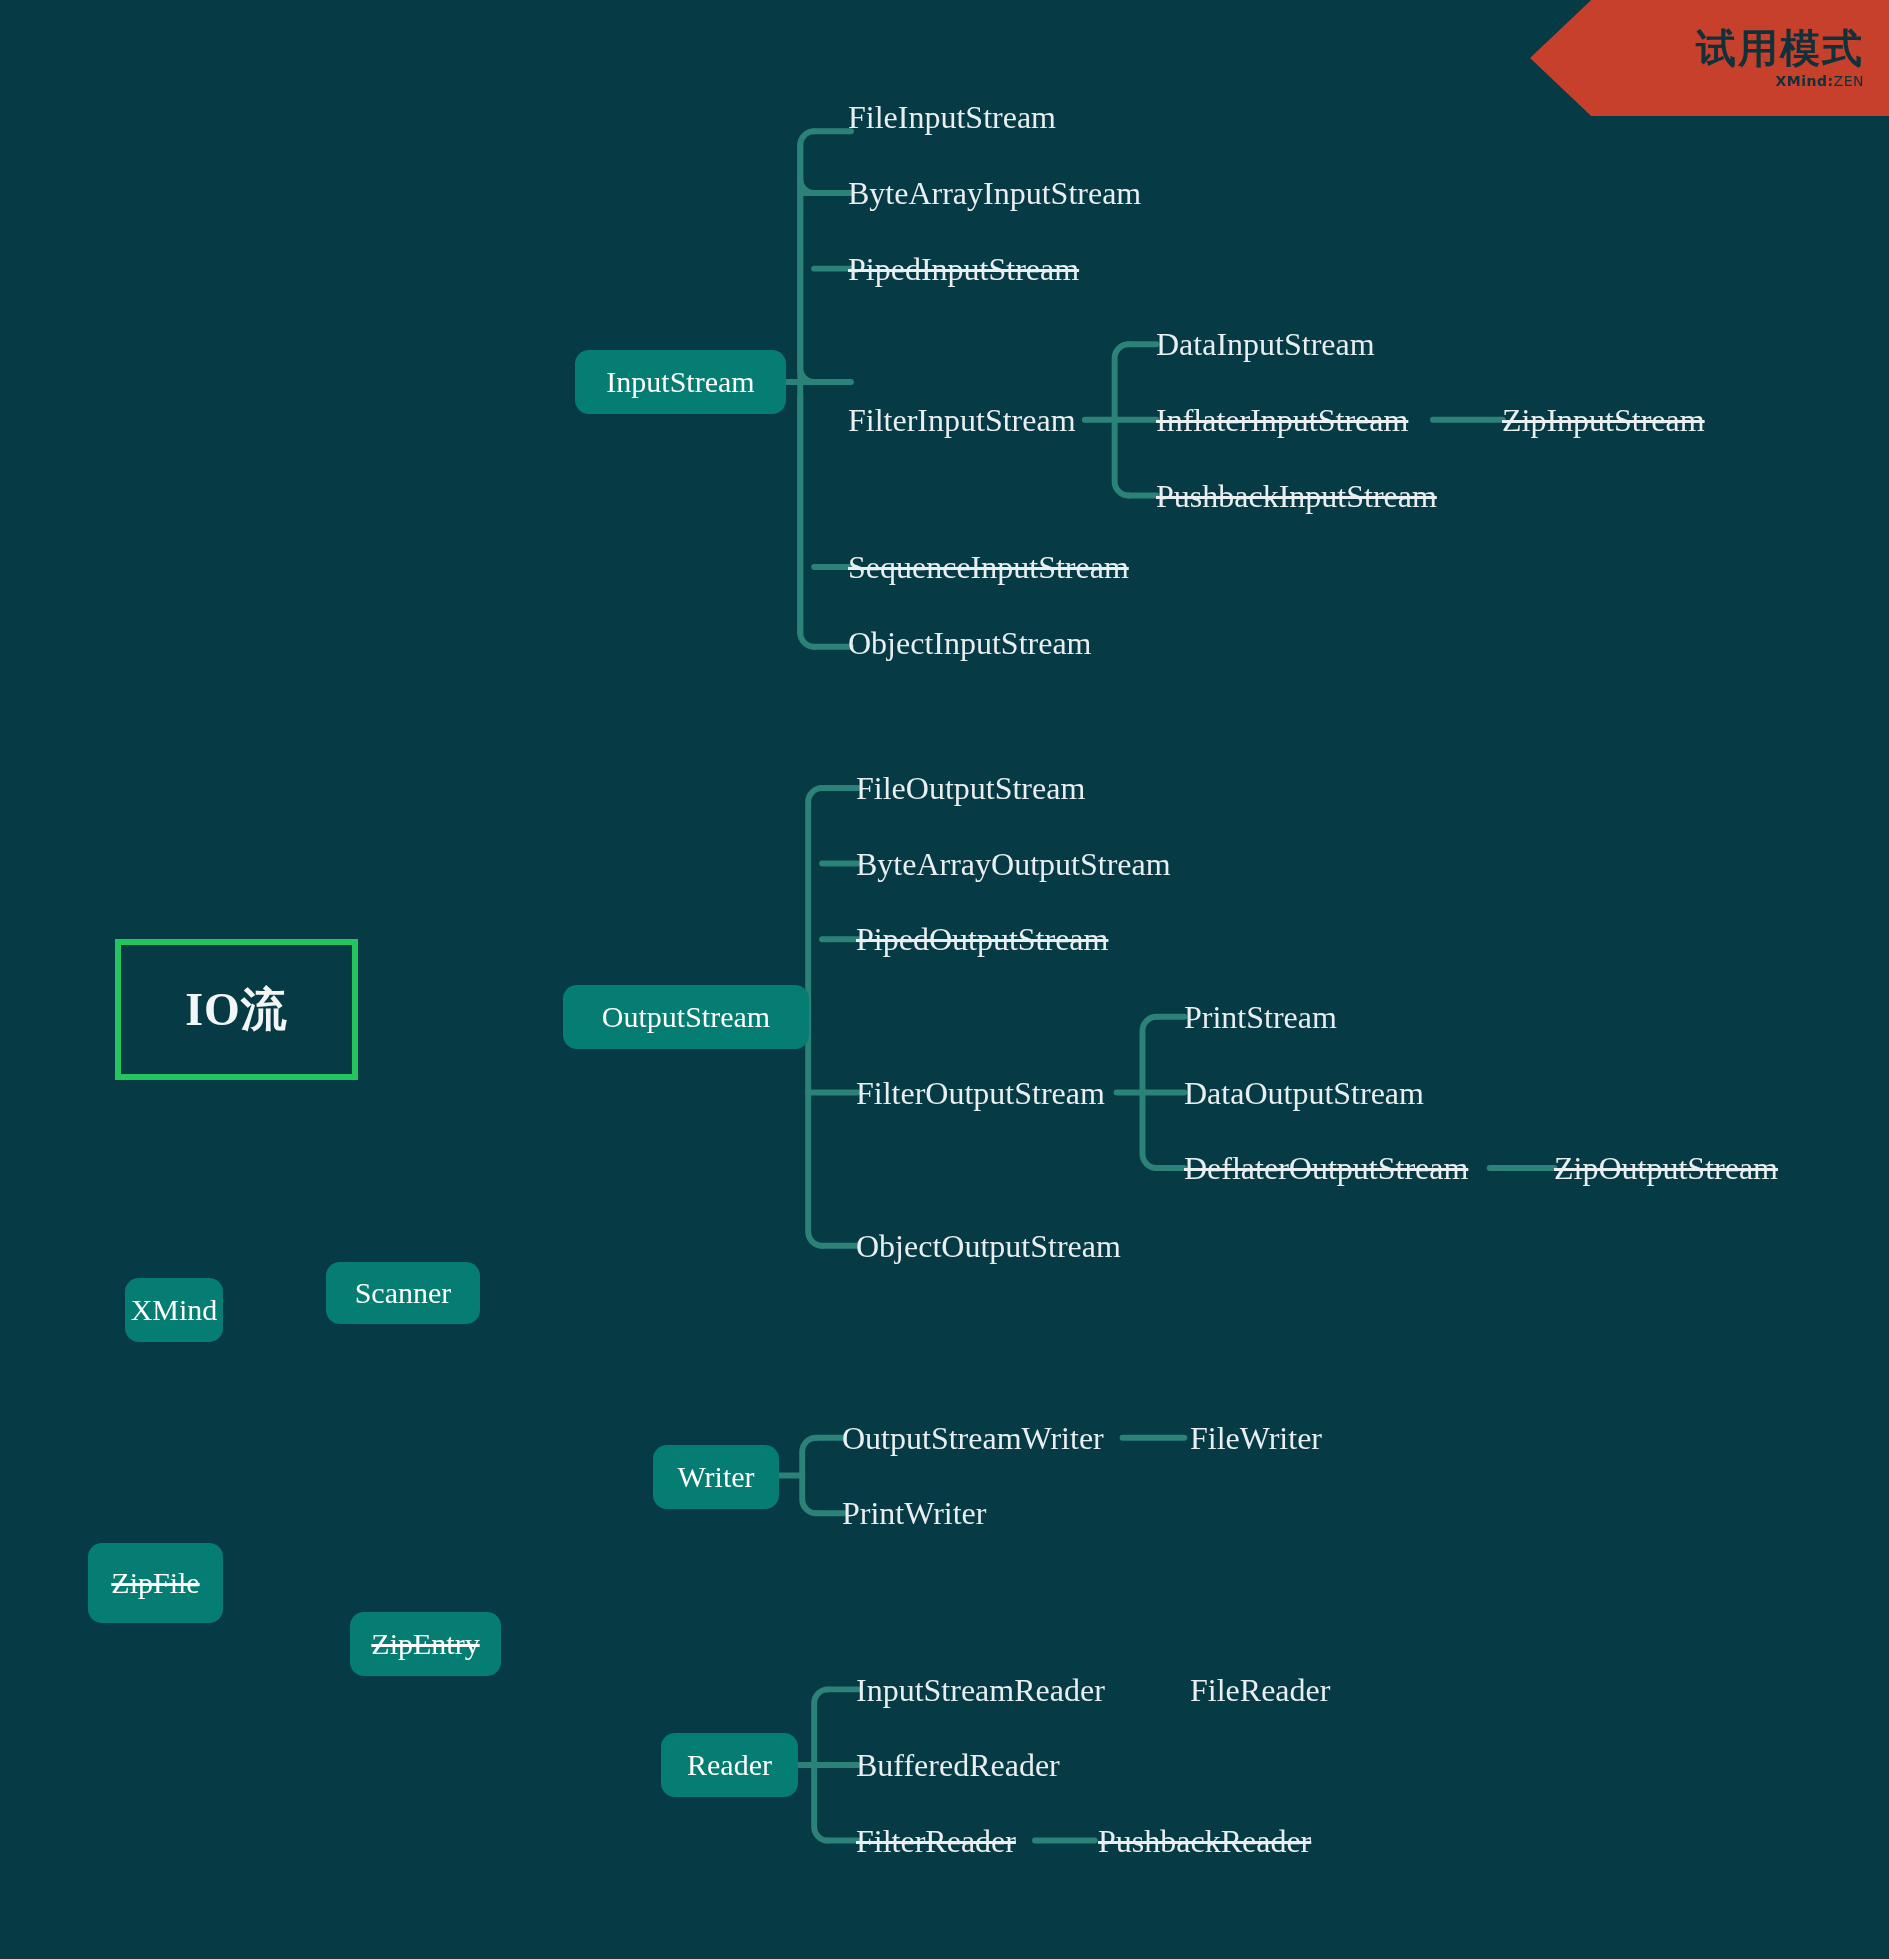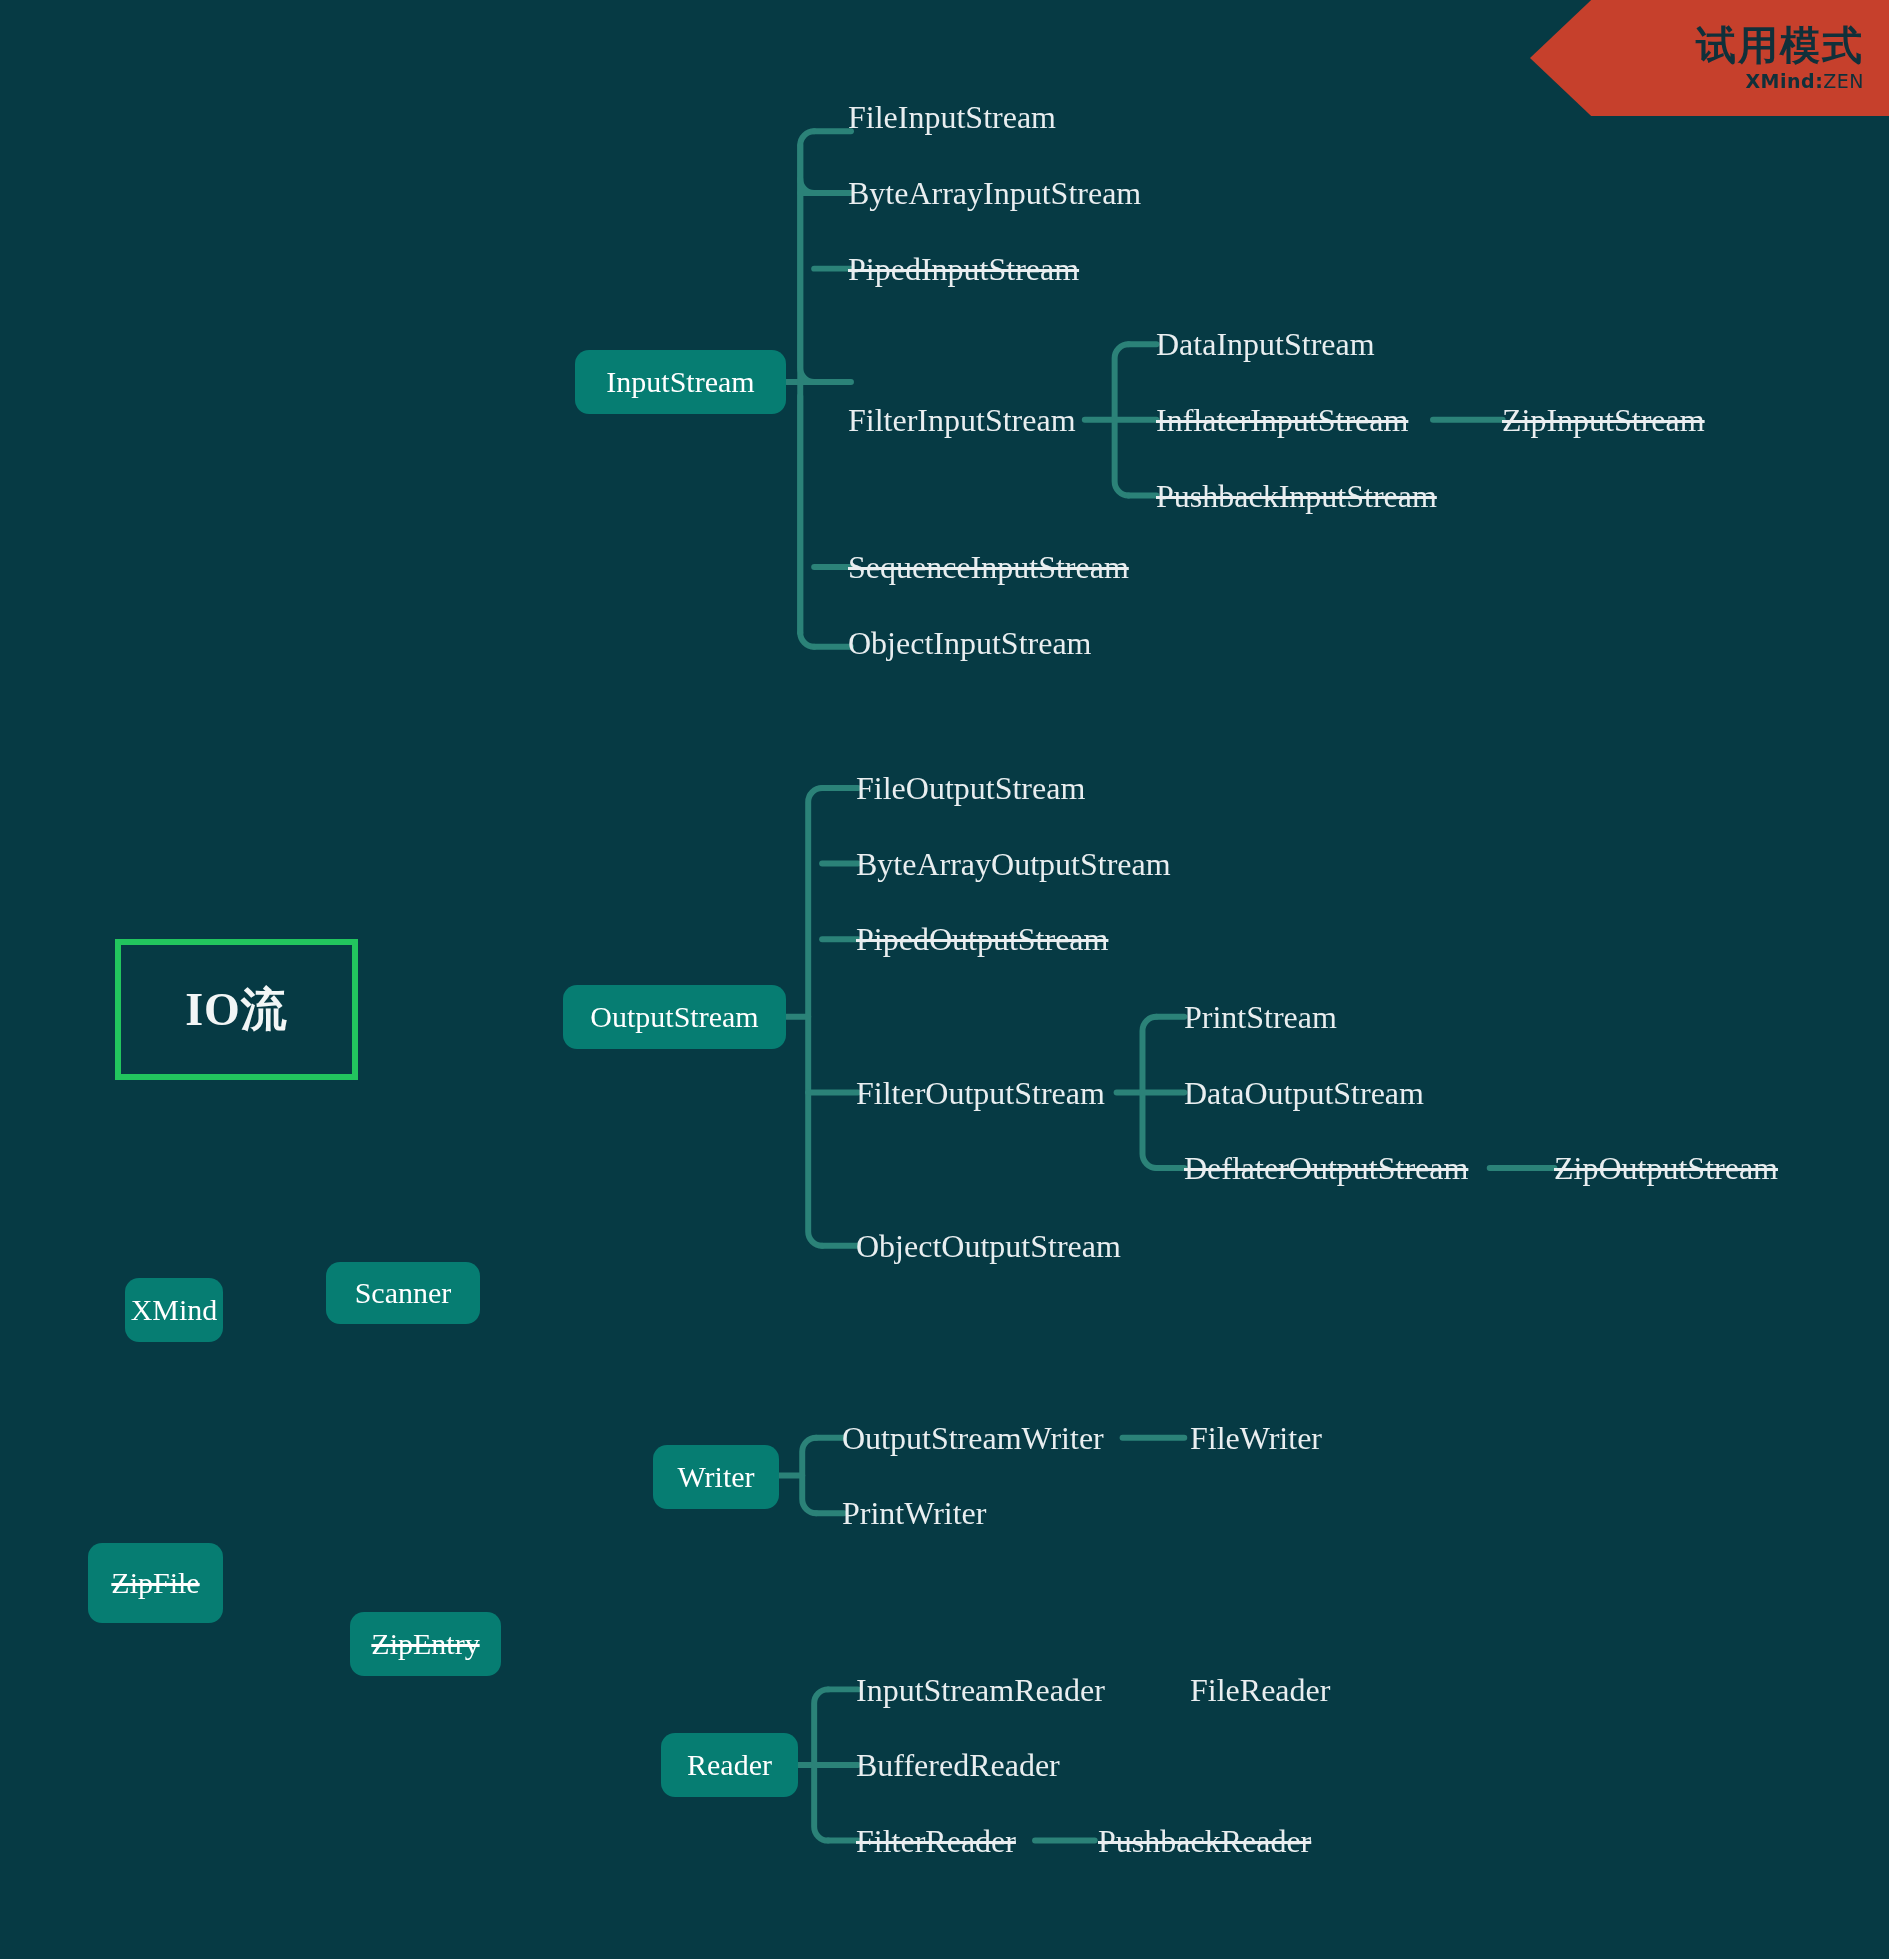--- a/index.html
+++ b/index.html
@@ -56,21 +56,21 @@
     color:#10303a;
     display:flex;flex-direction:column;align-items:flex-end;
     justify-content:center;padding-right:26px;box-sizing:border-box;
   }
   #trial .cn{
     font-family:"DejaVu Sans","Liberation Sans",sans-serif;
     font-size:40px;font-weight:bold;line-height:1.05;letter-spacing:2px;
   }
   #trial .brand{
     font-family:"DejaVu Sans","Liberation Sans",sans-serif;
-    font-size:19px;letter-spacing:0.5px;margin-top:4px;
+    font-size:14px;letter-spacing:0.5px;margin-top:4px;
   }
   #trial .brand b{font-weight:bold;}
   #trial .brand span{font-weight:normal;}
 </style>
 </head>
 <body>
 
 <div id="canvas">
 
   <svg id="wires" viewBox="0 0 1899 1969">
@@ -161,21 +161,21 @@
   <div class="leaf struck" style="left:1156px;top:404px;">
     <span>InflaterInputStream</span>
   </div>
   <div class="leaf struck" style="left:1156px;top:480px;">
     <span>PushbackInputStream</span>
   </div>
   <div class="leaf struck" style="left:1502px;top:404px;">
     <span>ZipInputStream</span>
   </div>
 
-  <div class="node pill" style="left:563px;top:985px;width:223px;height:64px;">
+  <div class="node pill" style="left:563px;top:985px;width:246px;height:64px;">
     <span class="t">OutputStream</span>
   </div>
 
   <div class="leaf" style="left:856px;top:772px;">
     <span>FileOutputStream</span>
   </div>
   <div class="leaf" style="left:856px;top:848px;">
     <span>ByteArrayOutputStream</span>
   </div>
   <div class="leaf struck" style="left:856px;top:923px;">

